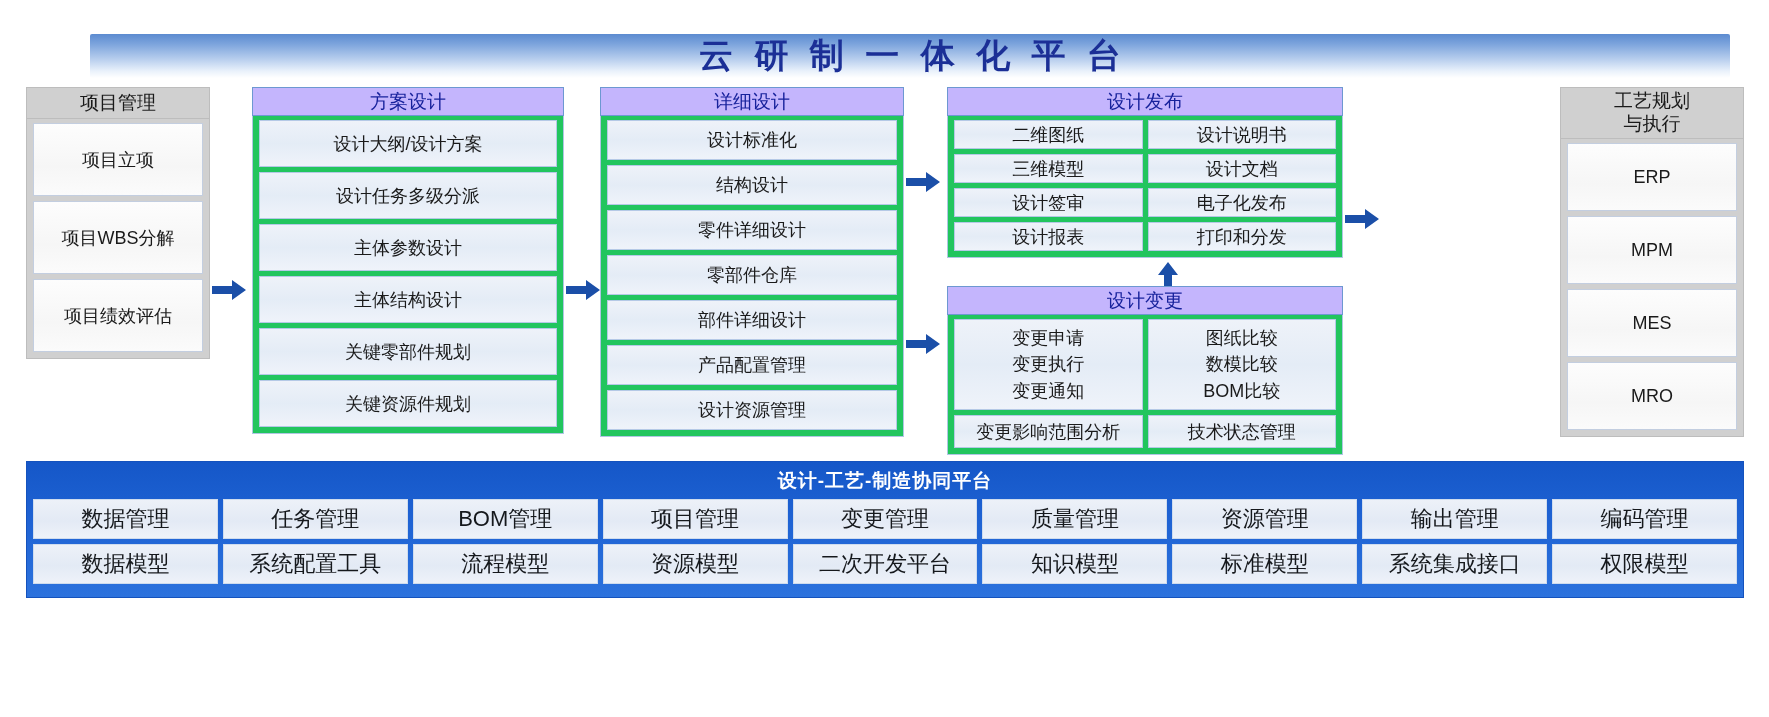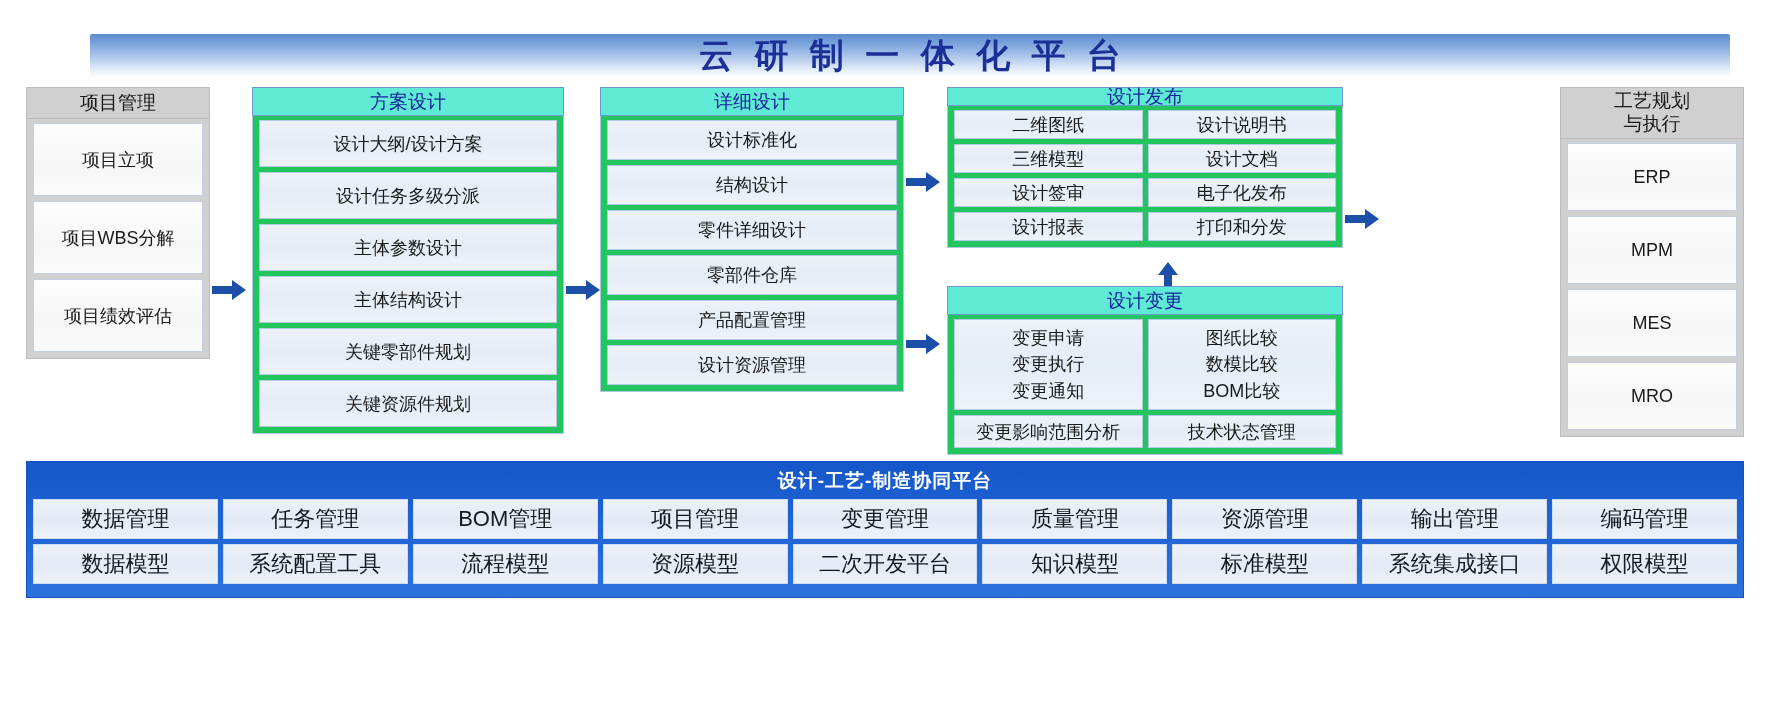--- a/index.html
+++ b/index.html
@@ -24,21 +24,21 @@
     text-indent:6px;
   }
 
   
   .panel{position:absolute;box-sizing:border-box;}
   .panel-head{
     box-sizing:border-box;width:100%;
     display:flex;align-items:center;justify-content:center;
     font-size:19px;
   }
-  .head-blue{background:#5eead4;color:#17229c;border:1px solid #6d98d1;font-weight:normal;}
+  .head-blue{background:#c4b5fd;color:#17229c;border:1px solid #6d98d1;font-weight:normal;}
   .head-gray{background:#d0d0d0;color:#1a1a1a;border:1px solid #bdbdbd;line-height:1.2;}
 
   .panel-body{box-sizing:border-box;width:100%;}
   .panel-body.blue{background:#22c55e;border:1px solid #b0c6e3;border-top:none;padding:4px 6px 6px 6px;}
   .panel-body.gray{background:#d0d0d0;border:1px solid #bdbdbd;border-top:none;padding:4px 6px 6px 6px;}
 
   .cell{
     box-sizing:border-box;
     display:flex;align-items:center;justify-content:center;
     font-size:18px;color:#1a1a1a;text-align:center;
@@ -123,39 +123,40 @@
       </svg>
   </div>
 
   <div class="panel" style="left:600px;top:87px;width:304px;">
     <div class="panel-head head-blue" style="height:29px;">详细设计</div>
     <div class="panel-body blue">
       <div class="cell" style="height:40px;">设计标准化</div>
       <div class="cell" style="height:40px;">结构设计</div>
       <div class="cell" style="height:40px;">零件详细设计</div>
       <div class="cell" style="height:40px;">零部件仓库</div>
+      <div class="cell" style="height:40px;">部件详细设计</div>
       <div class="cell" style="height:40px;">产品配置管理</div>
       <div class="cell" style="height:40px;">设计资源管理</div>
     </div>
   </div>
 
   <div class="arrow" style="left:906px;top:170px;">
     <svg width="36" height="24" viewBox="0 0 36 24">
         <path d="M0 8 L20 8 L20 2 L34 12 L20 22 L20 16 L0 16 Z" fill="#1b4fa8"></path>
       </svg>
   </div>
 
   <div class="arrow" style="left:906px;top:332px;">
     <svg width="36" height="24" viewBox="0 0 36 24">
         <path d="M0 8 L20 8 L20 2 L34 12 L20 22 L20 16 L0 16 Z" fill="#1b4fa8"></path>
       </svg>
   </div>
 
   <div class="panel" style="left:947px;top:87px;width:396px;">
-    <div class="panel-head head-blue" style="height:19px;">设计发布</div>
+    <div class="panel-head head-blue" style="height:29px;">设计发布</div>
     <div class="panel-body blue">
       <div class="grid2">
         <div class="col">
           <div class="cell" style="height:29px;">二维图纸</div>
           <div class="cell" style="height:29px;text-align:center;">三维模型</div>
           <div class="cell" style="height:29px;">设计签审</div>
           <div class="cell" style="height:29px;">设计报表</div>
         </div>
         <div class="col">
           <div class="cell" style="height:29px;">设计说明书</div>

